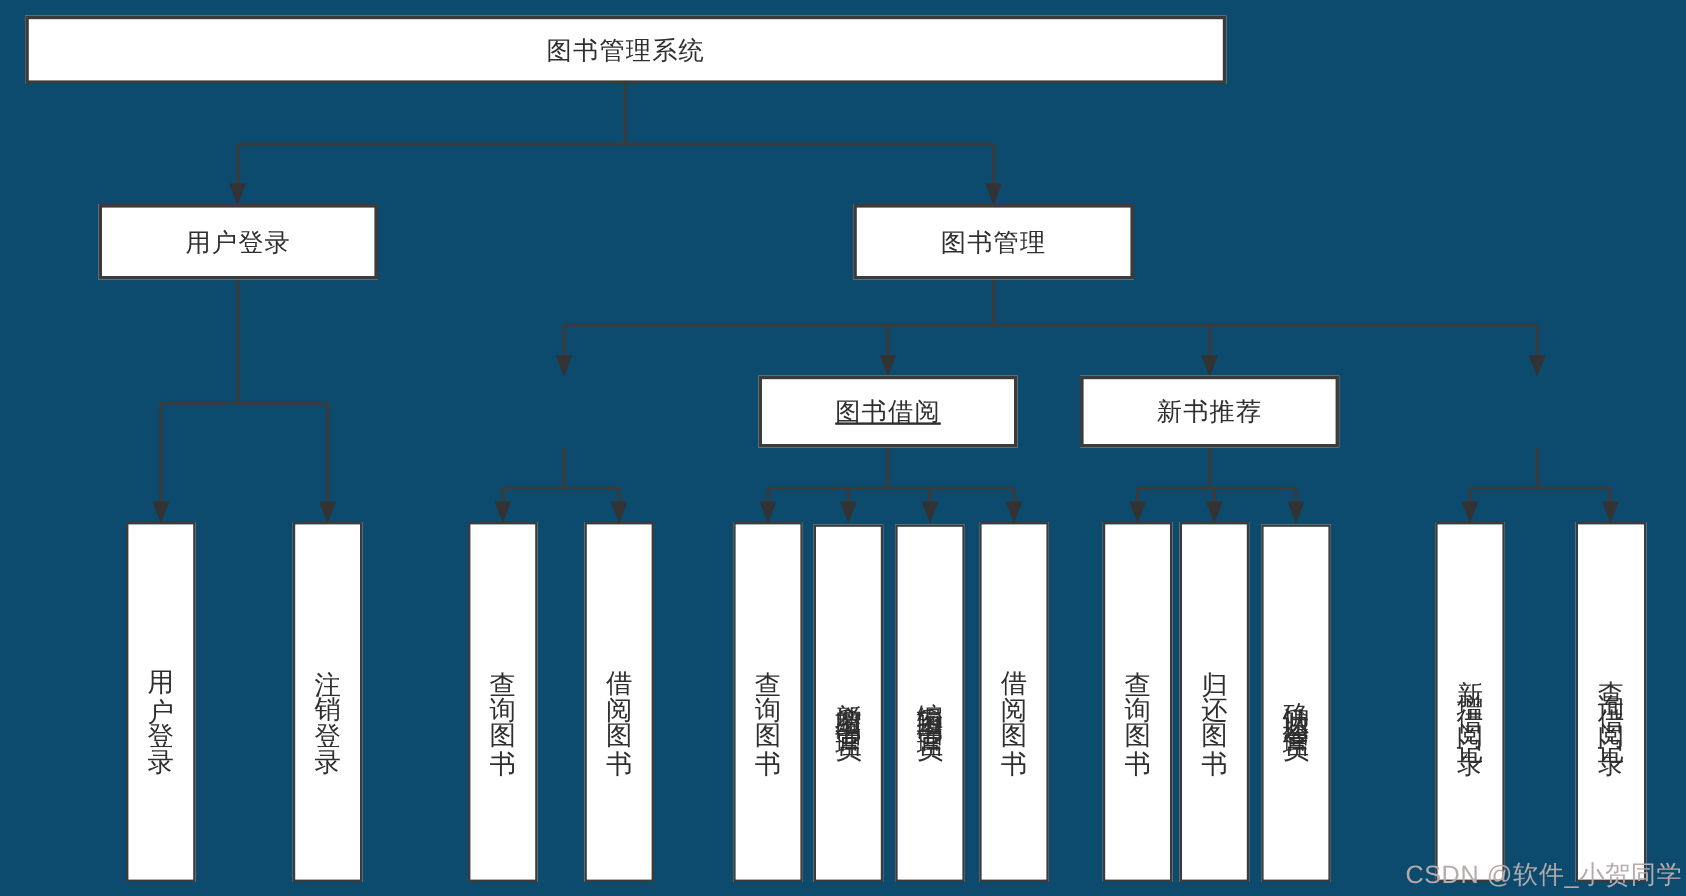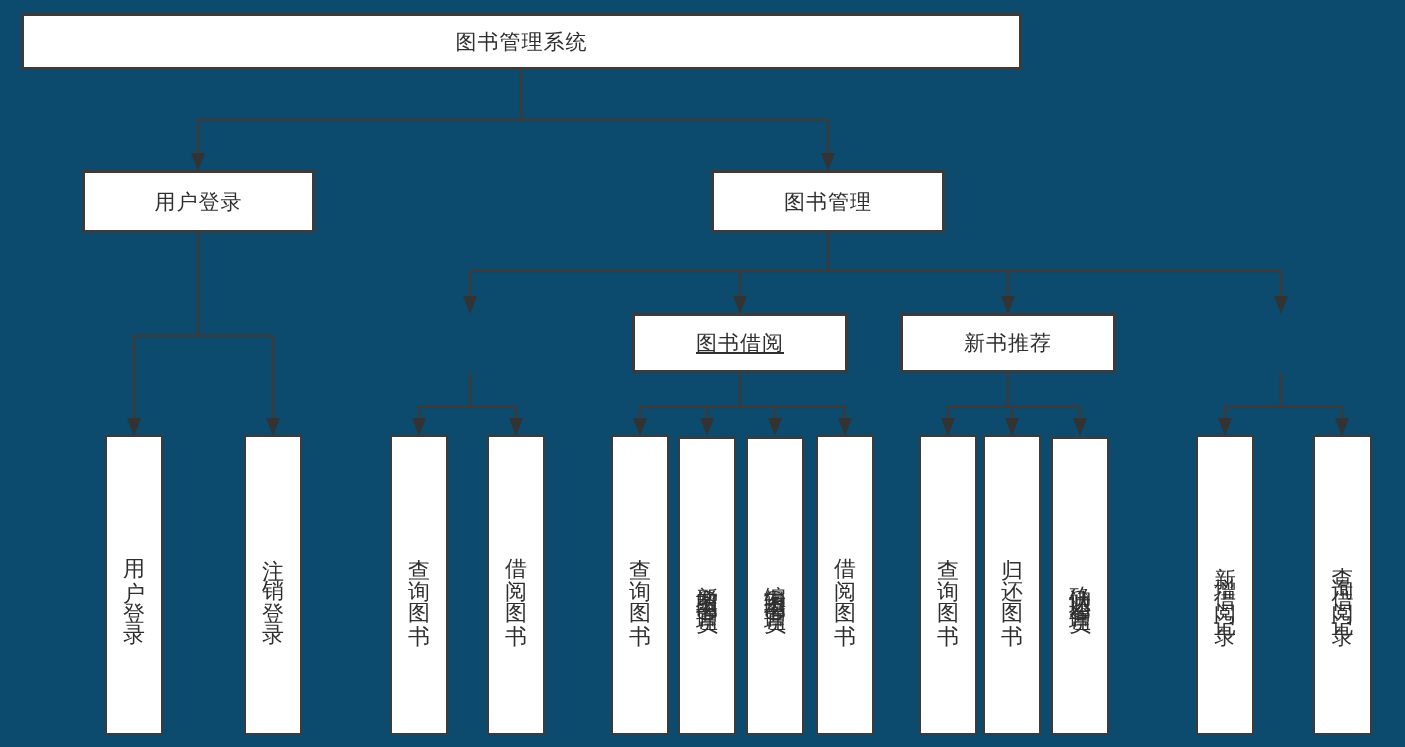--- a/index.html
+++ b/index.html
@@ -128,14 +128,15 @@
   <div class="box leaf ls9" style="left:746px; top:437px; width:58px; height:298px;">编辑图书（管理员）</div>
   <div class="box leaf ls4" style="left:816px; top:435px; width:58px; height:300px;">借阅图书</div>
 
   <div class="box leaf ls4" style="left:919px; top:435px; width:58px; height:300px;">查询图书</div>
   <div class="box leaf ls4" style="left:983px; top:435px; width:58px; height:300px;">归还图书</div>
   <div class="box leaf ls9" style="left:1051px; top:437px; width:58px; height:298px;">确认归还（管理员）</div>
 
   <div class="box leaf ls6" style="left:1196px; top:435px; width:58px; height:300px;">新增借阅记录</div>
   <div class="box leaf ls6" style="left:1313px; top:435px; width:59px; height:300px;">查询借阅记录</div>
 
+  <div id="watermark">CSDN @软件_小贺同学</div>
 
 </div>
 
 </body></html>

